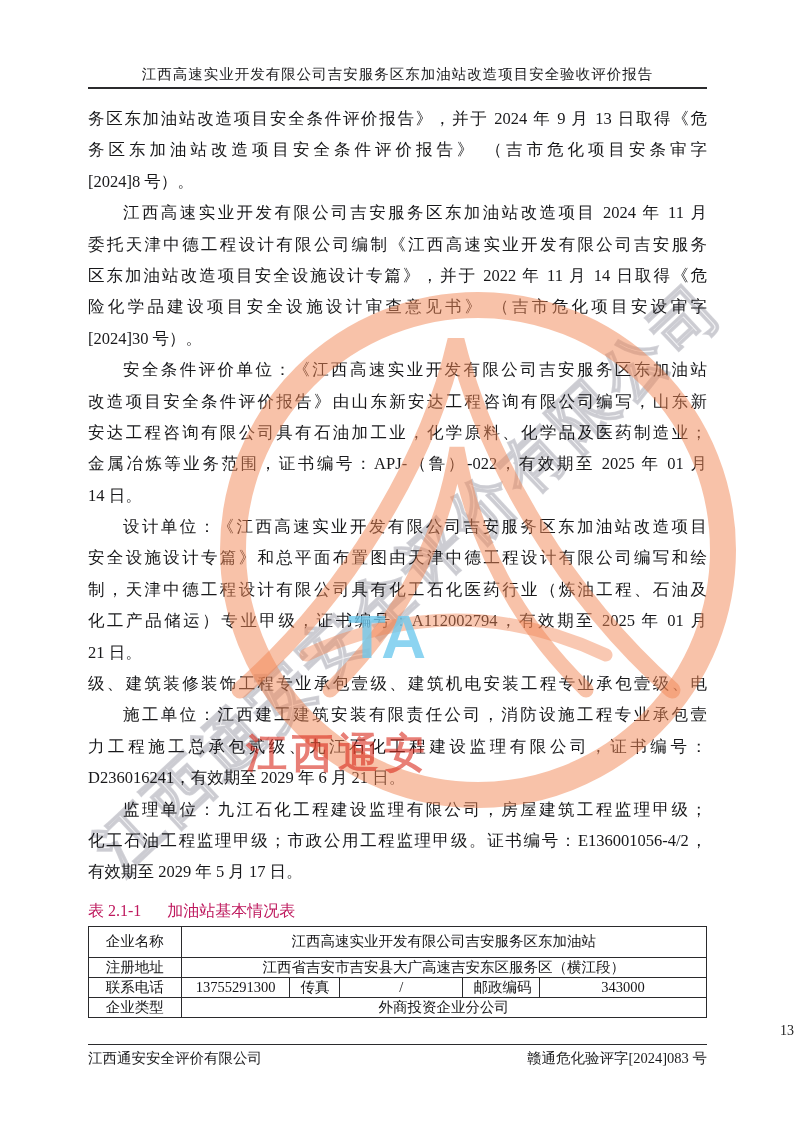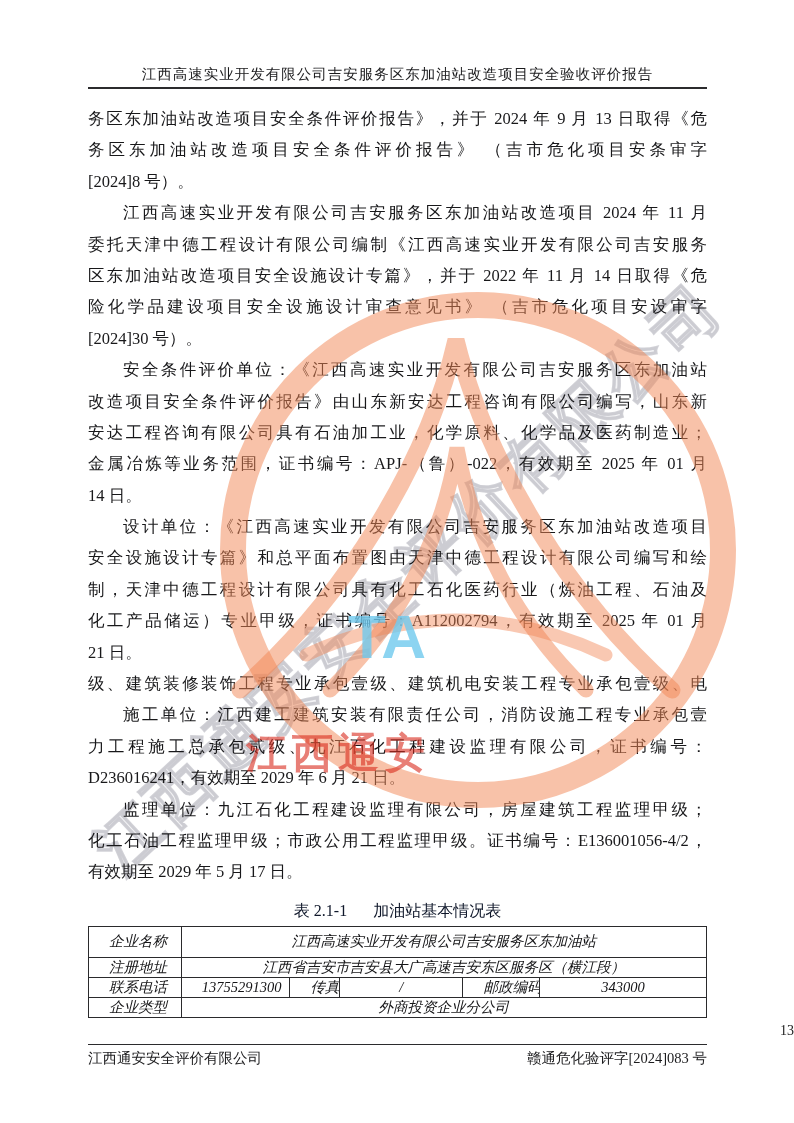--- a/index.html
+++ b/index.html
@@ -30,43 +30,42 @@
     line-height:31.4px;
     height:31.4px;
     text-align:justify;
     text-align-last:justify;
     color:#18181a;
   }
   .line.last{text-align-last:left;}
   .line.indent{padding-left:35px;}
   .table-caption{
     margin-top:11px;
-    text-align:center;
+    text-align:left;
     font-size:16px;
     line-height:24px;
-    color:#0f172a;
+    color:#be185d;
   }
   .table-caption .cap-label{margin-right:26px;}
   table.info{
     margin-top:3px;
     width:100%;
     border-collapse:collapse;
     table-layout:fixed;
   }
   table.info{border:1.5px solid #2a2a2c;}
   table.info td{
     border:1px solid #2a2a2c;
     text-align:center;
     vertical-align:middle;
     font-size:14.5px;
-    padding:0 20px;
+    padding:0 10px;
     overflow:hidden;
     white-space:nowrap;
     color:#151517;
-    font-style:italic;
   }
   table.info tr:first-child td{height:30px;}
   table.info tr:nth-child(n+2) td{height:19px;text-align:center;}
   
   .page-number{
     position:absolute;left:0;top:1023px;width:794px;
     text-align:right;font-size:14px;color:#222;
   }
   .footer-rule{position:absolute;left:88px;top:1044px;width:619px;border-top:1.5px solid #2b2b2d;}
   .footer{

